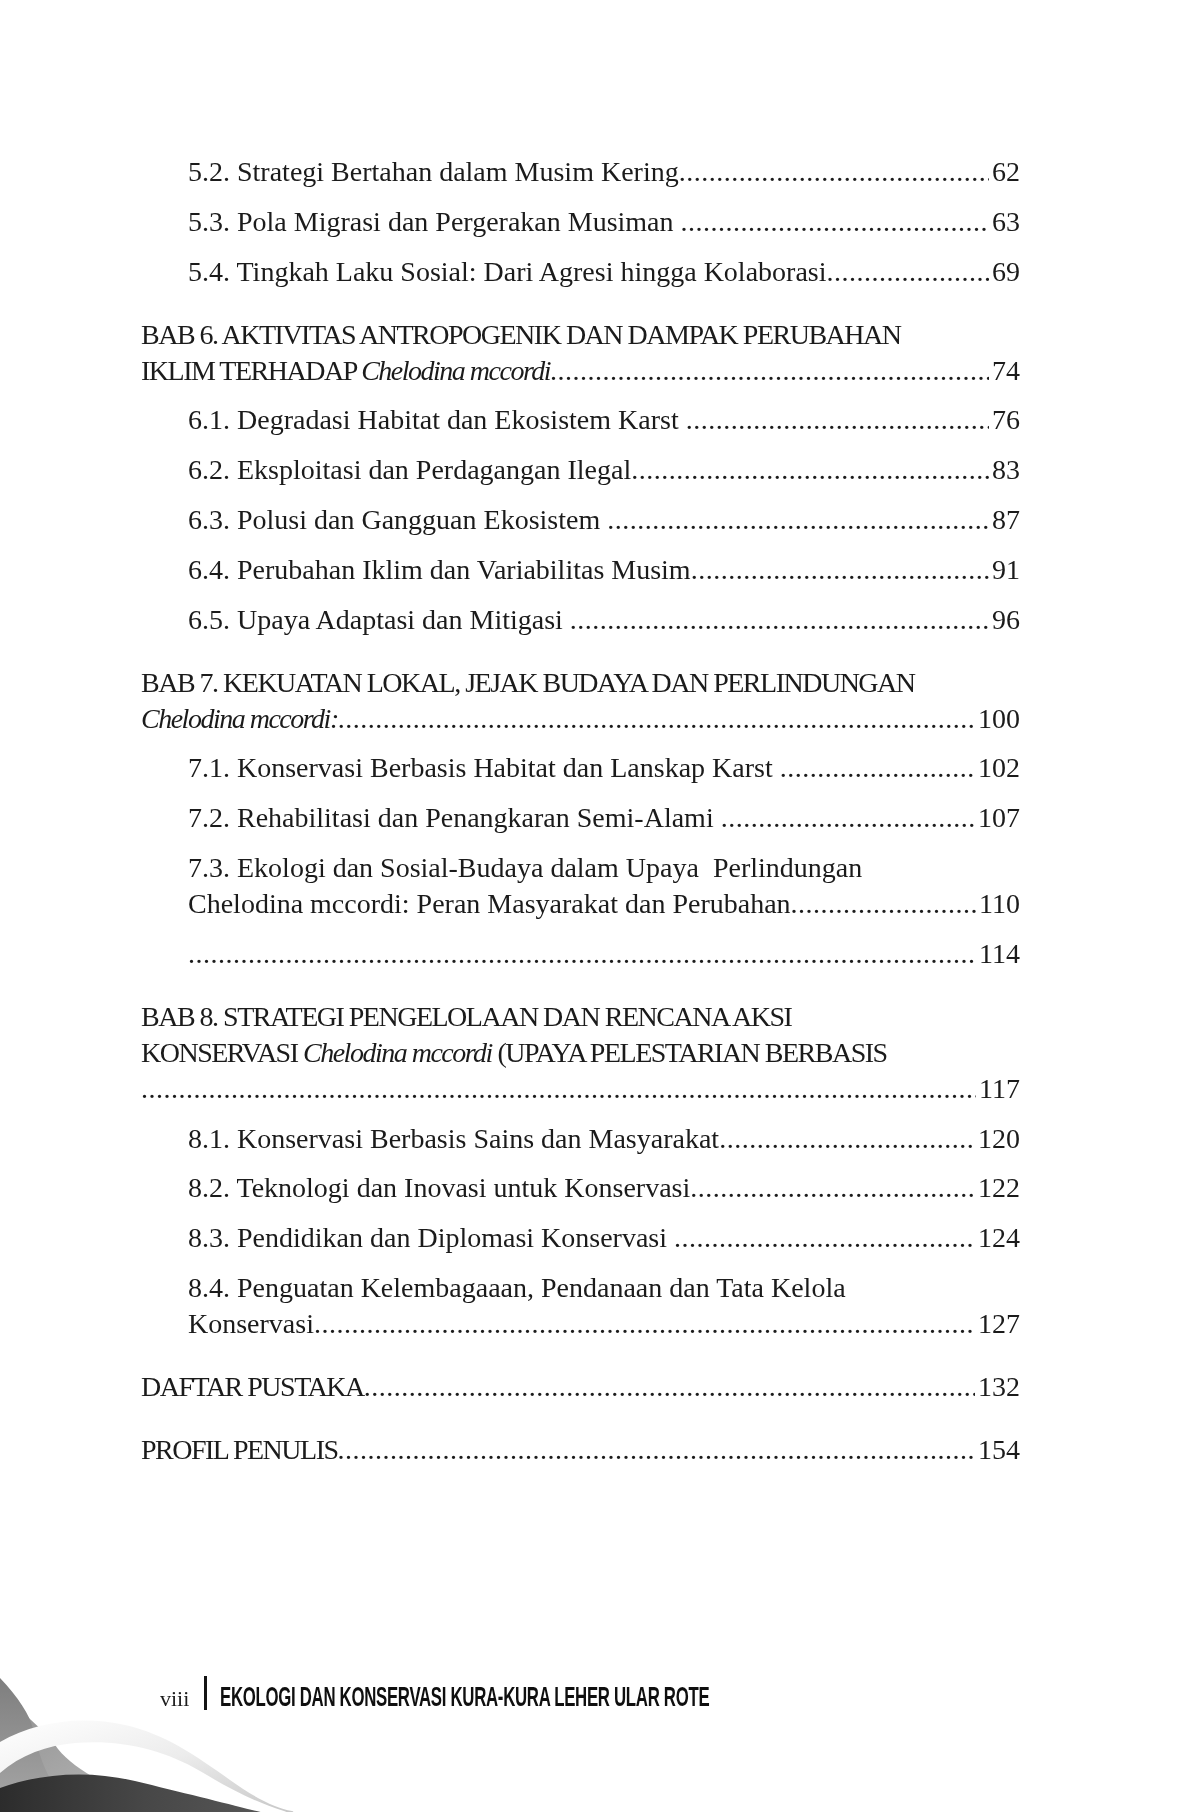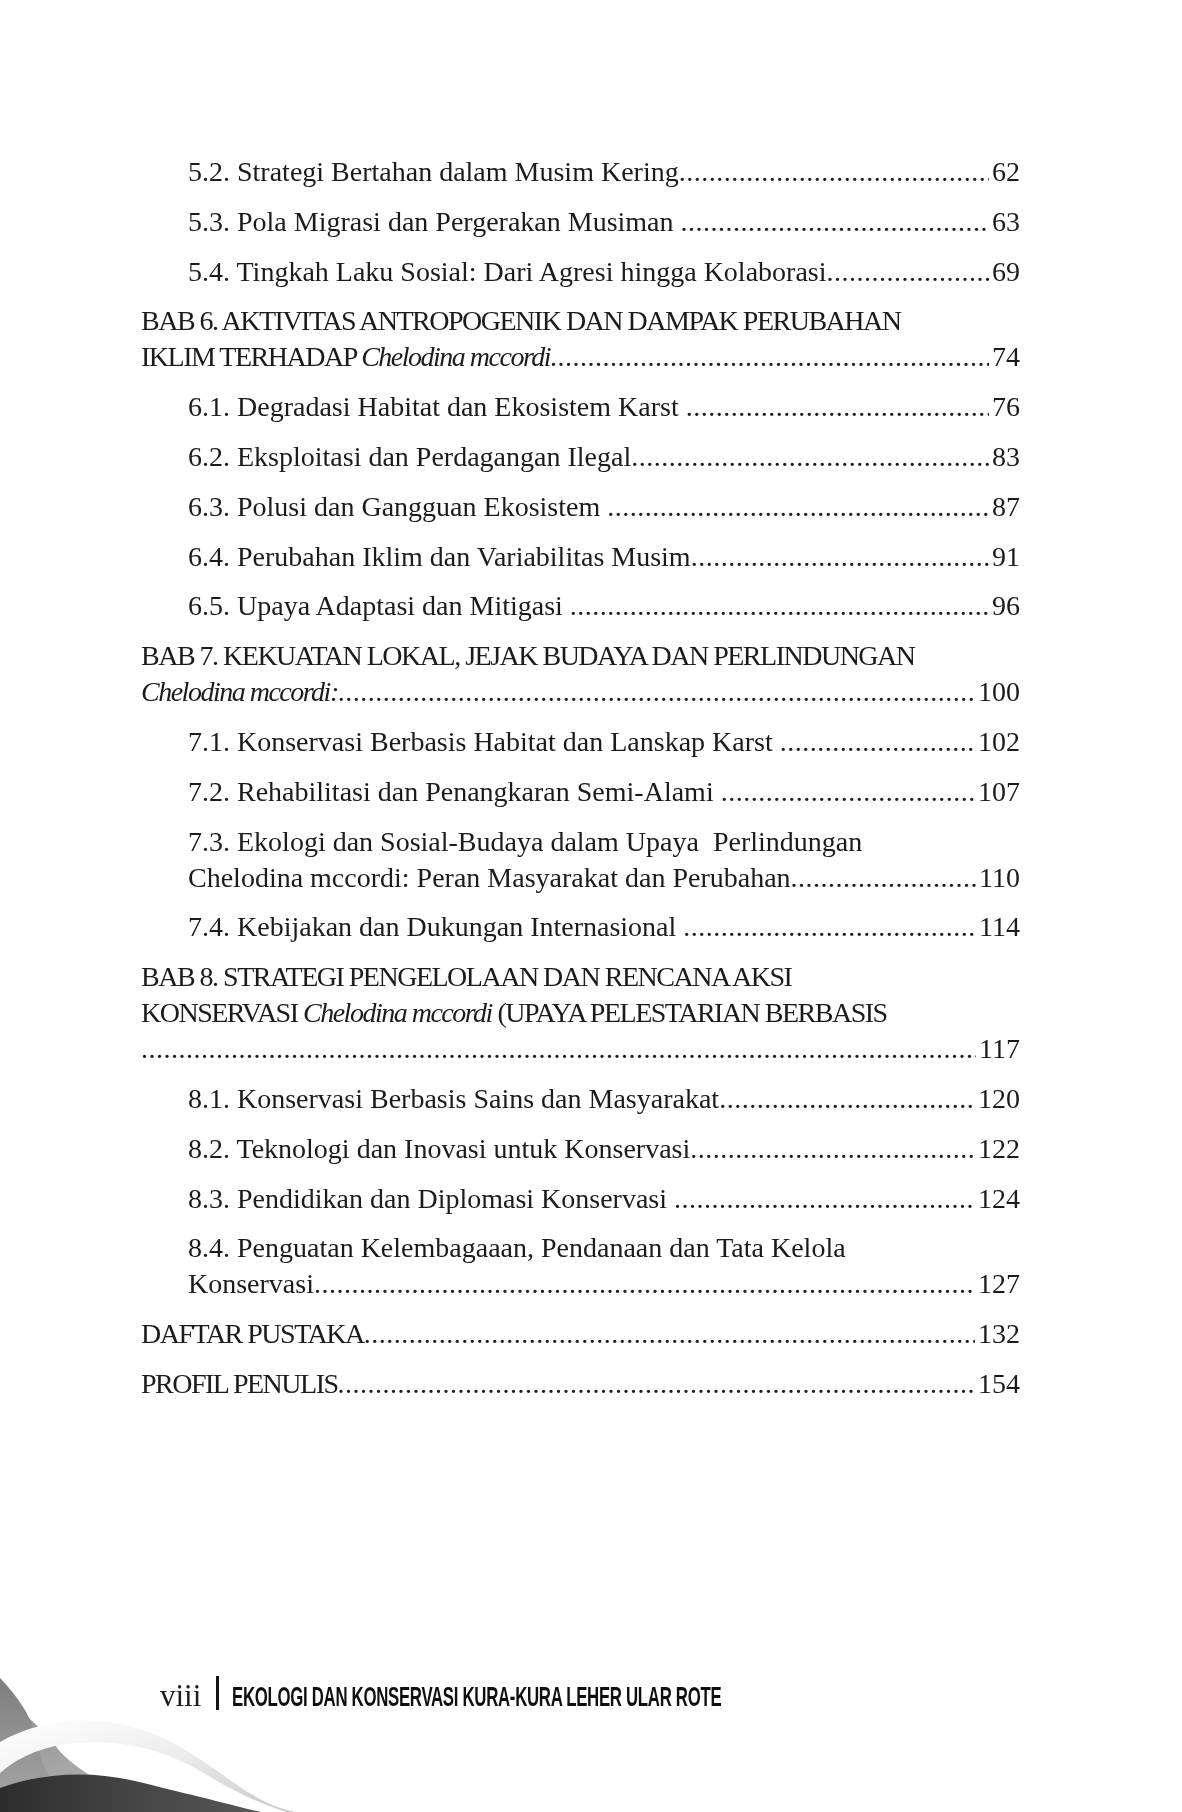--- a/index.html
+++ b/index.html
@@ -14,21 +14,21 @@
   
   .toc{
     position:absolute;
     left:141px;top:154px;
     width:879px;
     font-size:28px;
     line-height:36px;
   }
   .entry{margin-bottom:13.8px;}
   .entry.sub{padding-left:47px;}
-  .entry.bab{letter-spacing:-1.5px;}
+  .entry.bab{letter-spacing:-1.5px;margin-top:27px;}
   .line{white-space:pre;}
   .line.last{
     display:flex;
     align-items:baseline;
   }
   .line-text{flex:0 0 auto;white-space:pre;}
   .line-text .it{font-style:italic;}
   .leader{
     flex:1 1 auto;
     min-width:0;
@@ -38,21 +38,21 @@
   }
   .pagenum{flex:0 0 auto;padding-left:3px;letter-spacing:0;}
   
   .footer{
     position:absolute;
     left:160px;top:1672px;
     display:flex;
     align-items:baseline;
   }
   .folio{
-    font-size:31px;
+    font-size:22px;
     color:#1d1d1d;
   }
   .vbar{
     display:inline-block;
     width:3px;height:34px;
     background:#141414;
     margin:0 13px 0 15px;
     transform:translateY(4px);
   }
   .booktitle{
@@ -116,21 +116,21 @@
         <div class="line last"><span class="line-text"><span>7.1. Konservasi Berbasis Habitat dan Lanskap Karst </span></span><span class="leader">..........................................................................................................................................................................</span><span class="pagenum">102</span></div>
       </div>
       <div class="entry sub">
         <div class="line last"><span class="line-text"><span>7.2. Rehabilitasi dan Penangkaran Semi-Alami </span></span><span class="leader">..........................................................................................................................................................................</span><span class="pagenum">107</span></div>
       </div>
       <div class="entry sub">
         <div class="line"><span class="line-text"><span>7.3. Ekologi dan Sosial-Budaya dalam Upaya  Perlindungan</span></span></div>
         <div class="line last"><span class="line-text"><span>Chelodina mccordi: Peran Masyarakat dan Perubahan</span></span><span class="leader">..........................................................................................................................................................................</span><span class="pagenum">110</span></div>
       </div>
       <div class="entry sub">
-        <div class="line last"><span class="line-text"><span>7.4. Kebijakan dan Dukungan Internasional </span></span><span class="leader">..........................................................................................................................................................................</span><span class="pagenum">114</span></div>
+        <div class="line last"><span class="leader">..........................................................................................................................................................................</span><span class="pagenum">114</span></div>
       </div>
       <div class="entry bab">
         <div class="line"><span class="line-text"><span>BAB 8. STRATEGI PENGELOLAAN DAN RENCANA AKSI</span></span></div>
         <div class="line"><span class="line-text"><span>KONSERVASI </span><span class="it">Chelodina mccordi</span><span> (UPAYA PELESTARIAN BERBASIS</span></span></div>
         <div class="line last"><span class="leader">..........................................................................................................................................................................</span><span class="pagenum">117</span></div>
       </div>
       <div class="entry sub">
         <div class="line last"><span class="line-text"><span>8.1. Konservasi Berbasis Sains dan Masyarakat</span></span><span class="leader">..........................................................................................................................................................................</span><span class="pagenum">120</span></div>
       </div>
       <div class="entry sub">

